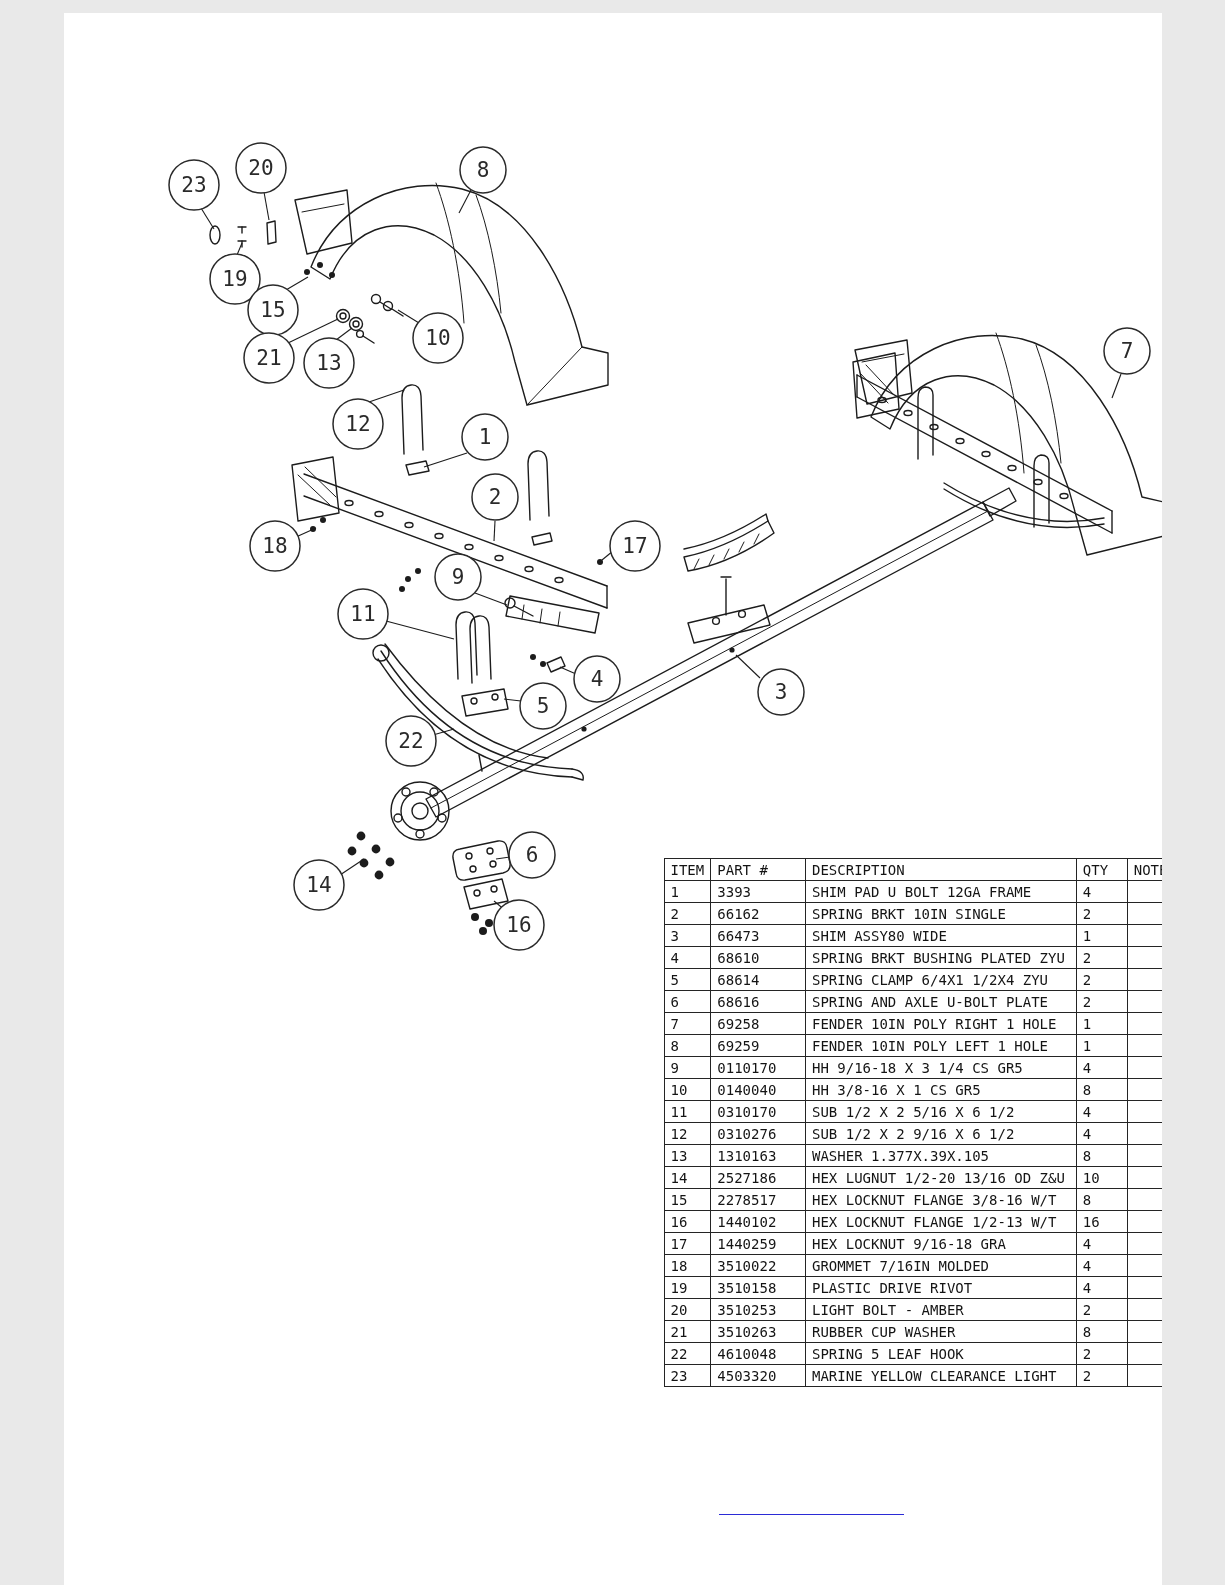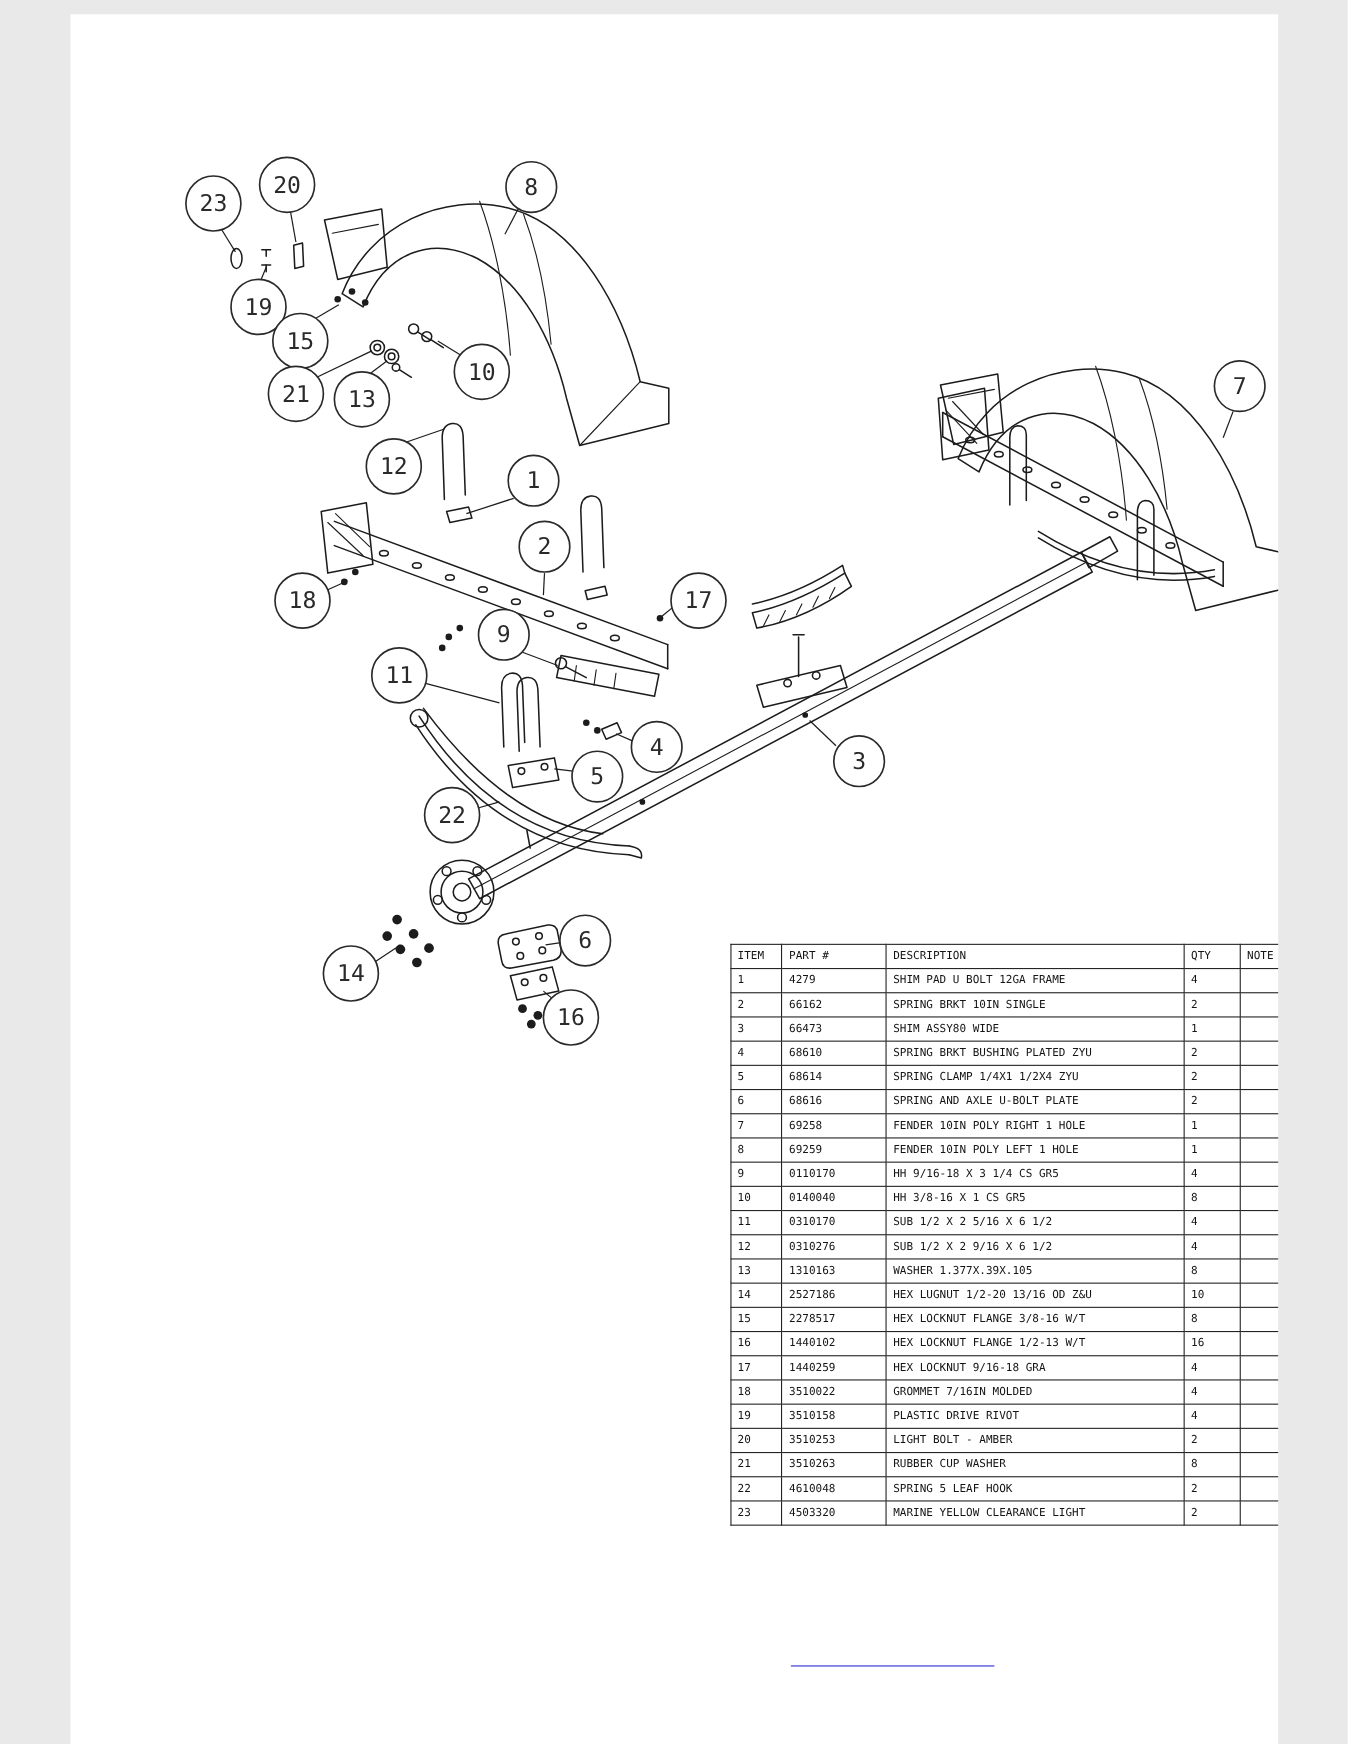--- a/index.html
+++ b/index.html
@@ -21,21 +21,21 @@
 
   .balloon circle { fill:#ffffff; stroke:#2a2a2a; stroke-width:1.5; }
   .balloon text {
     fill:#2a2a2a; text-anchor:middle;
     font-family:"DejaVu Sans Mono", monospace; font-size:21px;
   }
 
   
   .table-wrap { position:absolute; left:600px; top:845px; }
   table.parts { border-collapse:collapse; table-layout:fixed; width:506px;
-    font-family:"DejaVu Sans Mono", monospace; font-size:10px; color:#141414; }
+    font-family:"DejaVu Sans Mono", monospace; font-size:14px; color:#141414; }
   table.parts th, table.parts td {
     border:1.3px solid #242424; padding:0 6px; height:21px;
     font-weight:normal; text-align:left; white-space:nowrap; overflow:hidden;
   }
   .col-item { width:46px; } .col-part { width:93px; }
   .col-desc { width:266px; } .col-qty { width:50px; } .col-note { width:41px; }
 
   .footer-link {
     position:absolute; left:655px; top:1487px; width:185px; height:14px;
     border-bottom:1.6px solid #2b2bd6; display:block; cursor:pointer;
@@ -361,21 +361,21 @@
           <th>ITEM</th>
           <th>PART #</th>
           <th>DESCRIPTION</th>
           <th>QTY</th>
           <th>NOTE</th>
         </tr>
       </thead>
       <tbody>
           <tr>
     <td>1</td>
-    <td>4279</td>
+    <td>3393</td>
     <td>SHIM PAD  U BOLT 12GA FRAME</td>
     <td>4</td>
     <td></td>
   </tr>
           <tr>
     <td>2</td>
     <td>66162</td>
     <td>SPRING BRKT  10IN SINGLE</td>
     <td>2</td>
     <td></td>
@@ -390,21 +390,21 @@
           <tr>
     <td>4</td>
     <td>68610</td>
     <td>SPRING BRKT BUSHING PLATED ZYU</td>
     <td>2</td>
     <td></td>
   </tr>
           <tr>
     <td>5</td>
     <td>68614</td>
-    <td>SPRING CLAMP   1/4X1 1/2X4  ZYU</td>
+    <td>SPRING CLAMP   6/4X1 1/2X4  ZYU</td>
     <td>2</td>
     <td></td>
   </tr>
           <tr>
     <td>6</td>
     <td>68616</td>
     <td>SPRING AND AXLE U-BOLT PLATE</td>
     <td>2</td>
     <td></td>
   </tr>

